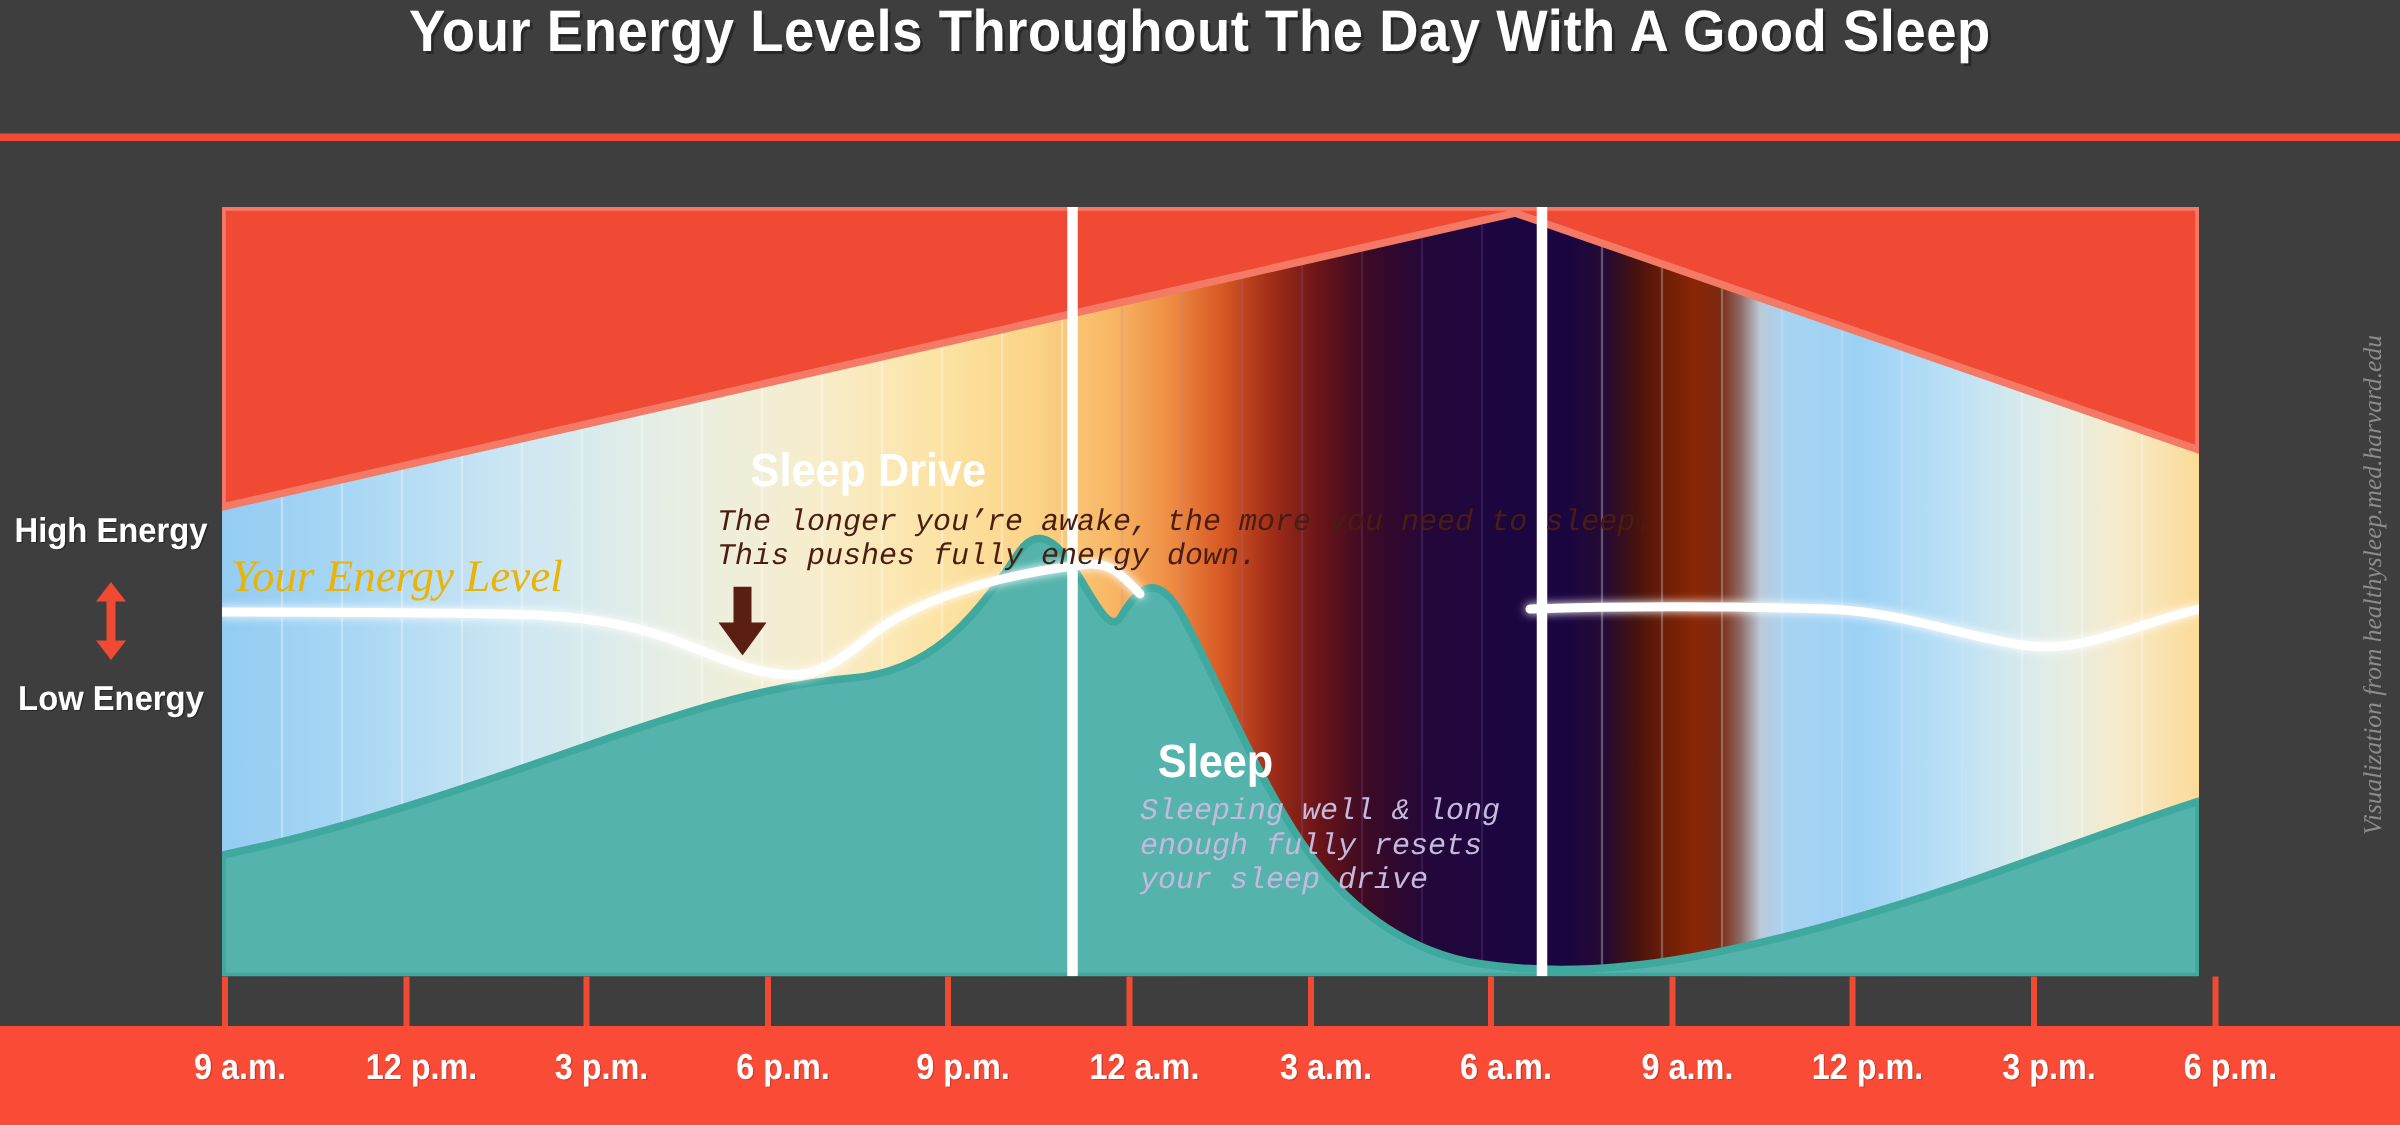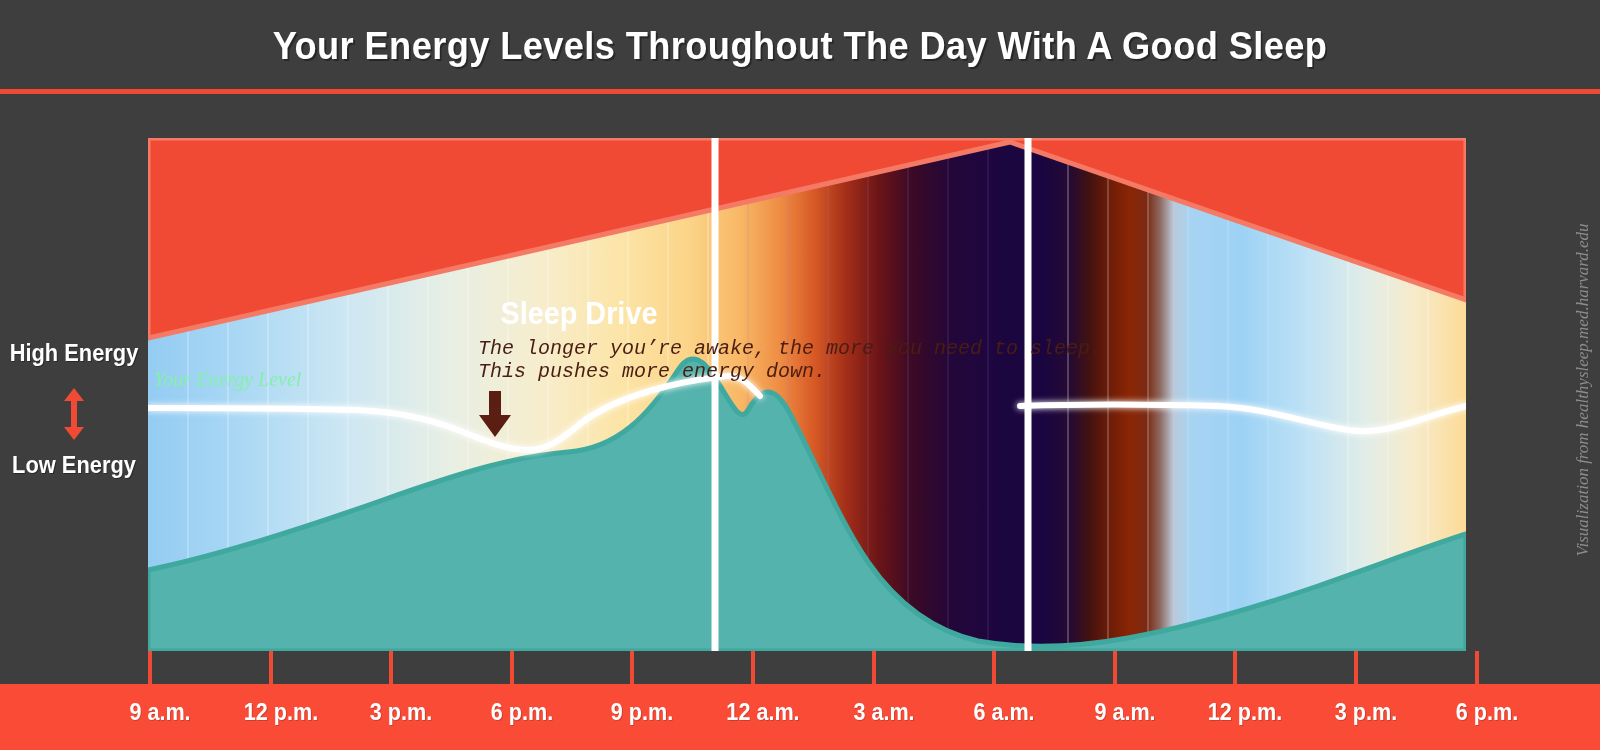--- a/index.html
+++ b/index.html
@@ -6,21 +6,21 @@
   html,body { width:1600px; height:750px; overflow:hidden; }
   body {
     background:#3E3E3E;
     font-family:"Liberation Sans", sans-serif;
     position:relative;
   }
 
   
   #title-bar {
     position:absolute; left:0; top:0; width:1600px; height:92px;
-    display:flex; align-items:center; justify-content:center;
+    display:flex; justify-content:center;
   }
   #page-title {
     color:#FFFFFF;
     font-family:"Liberation Sans Narrow","Liberation Sans",sans-serif;
     font-size:39px; font-weight:bold; letter-spacing:.4px;
     transform:scaleX(.93);
     text-shadow:2px 2px 0 rgba(0,0,0,.35);
     white-space:nowrap;
   }
   #title-rule {
@@ -62,21 +62,21 @@
   #blk-sleepdrive .hd  { font-size:31px; color:#FFFFFF; margin-bottom:5px; }
   #blk-sleepdrive .sub { font-size:20px; color:#4A1D12; }
 
   #blk-sleep { left:612px; top:352px; width:340px; }
   #blk-sleep .hd  { font-size:31px; color:#FFFFFF; margin-bottom:4px; }
   #blk-sleep .sub { font-size:20px; color:#C6B9DE; }
 
   #energy-label {
     position:absolute; left:6px; top:230px;
     font-family:"Liberation Serif", serif; font-style:italic;
-    font-size:20px; color:#86efac; white-space:nowrap;
+    font-size:30px; color:#eab308; white-space:nowrap;
   }
 
   
   #x-axis-band {
     position:absolute; left:0; top:651px; width:1600px; height:33px;
     background:#3E3E3E;
   }
   .tick { position:absolute; top:0; width:4px; height:33px; background:#F04A35; }
   #x-axis-bar {
     position:absolute; left:0; top:684px; width:1600px; height:74px;
@@ -235,26 +235,32 @@
 
     <line x1="567" y1="0" x2="567" y2="513" stroke="#FFFFFF" stroke-width="7"></line>
     <line x1="880" y1="0" x2="880" y2="513" stroke="#FFFFFF" stroke-width="7"></line>
   </svg>
 
   <div id="energy-label">Your Energy Level</div>
 
   <div class="blk" id="blk-sleepdrive">
     <div class="hd">Sleep Drive</div>
     <div class="sub">The longer you’re awake, the more you need to sleep.</div>
-    <div class="sub">This pushes more energy down.</div>
+    <div class="sub">This pushes fully energy down.</div>
     <svg width="34" height="46" viewBox="0 0 34 46" style="margin-top:8px">
       <polygon points="11,0 23,0 23,24 33,24 17,46 1,24 11,24" fill="#5A1E12"></polygon>
     </svg>
   </div>
 
+  <div class="blk" id="blk-sleep">
+    <div class="hd">Sleep</div>
+    <div class="sub">Sleeping well &amp; long</div>
+    <div class="sub">enough fully resets</div>
+    <div class="sub">your sleep drive</div>
+  </div>
 
 </div>
 
 <div id="x-axis-band">
     <div class="tick" style="left: 148px;"></div>
     <div class="tick" style="left: 268.6px;"></div>
     <div class="tick" style="left: 389.2px;"></div>
     <div class="tick" style="left: 509.8px;"></div>
     <div class="tick" style="left: 630.4px;"></div>
     <div class="tick" style="left: 751px;"></div>

